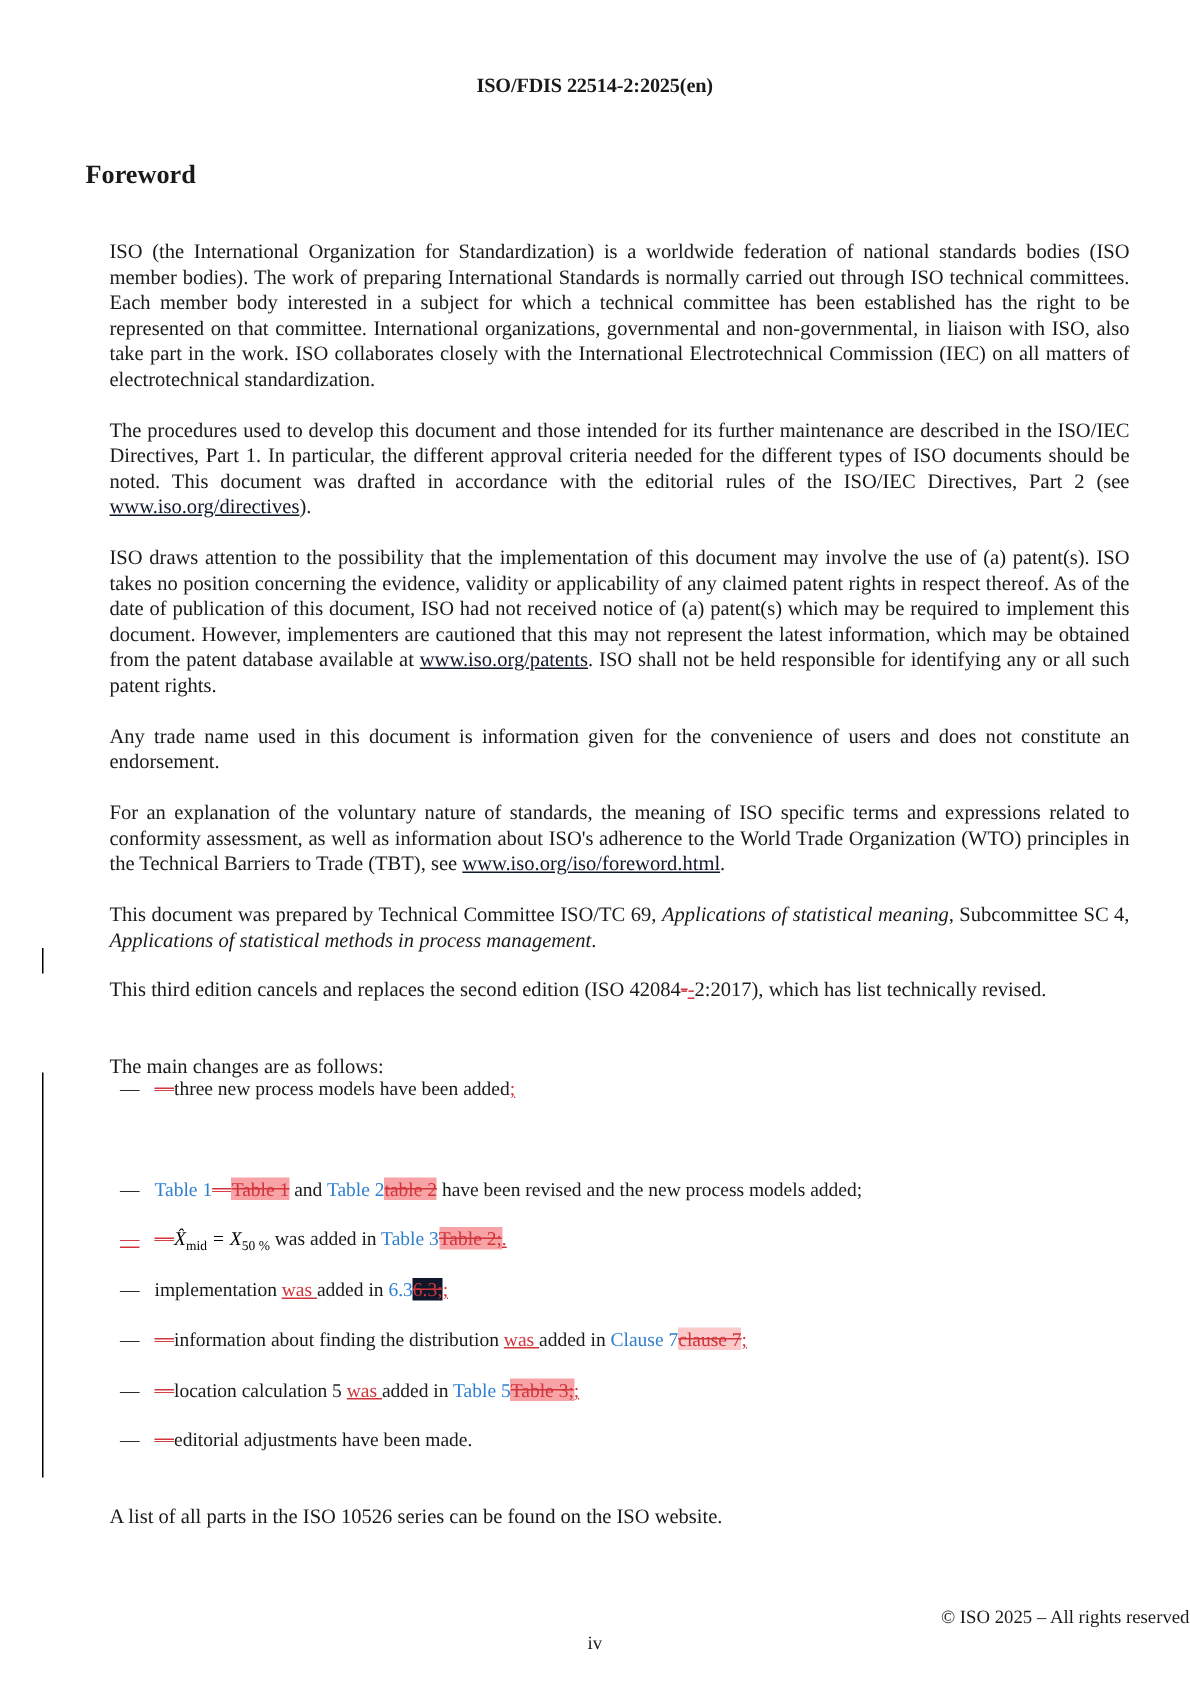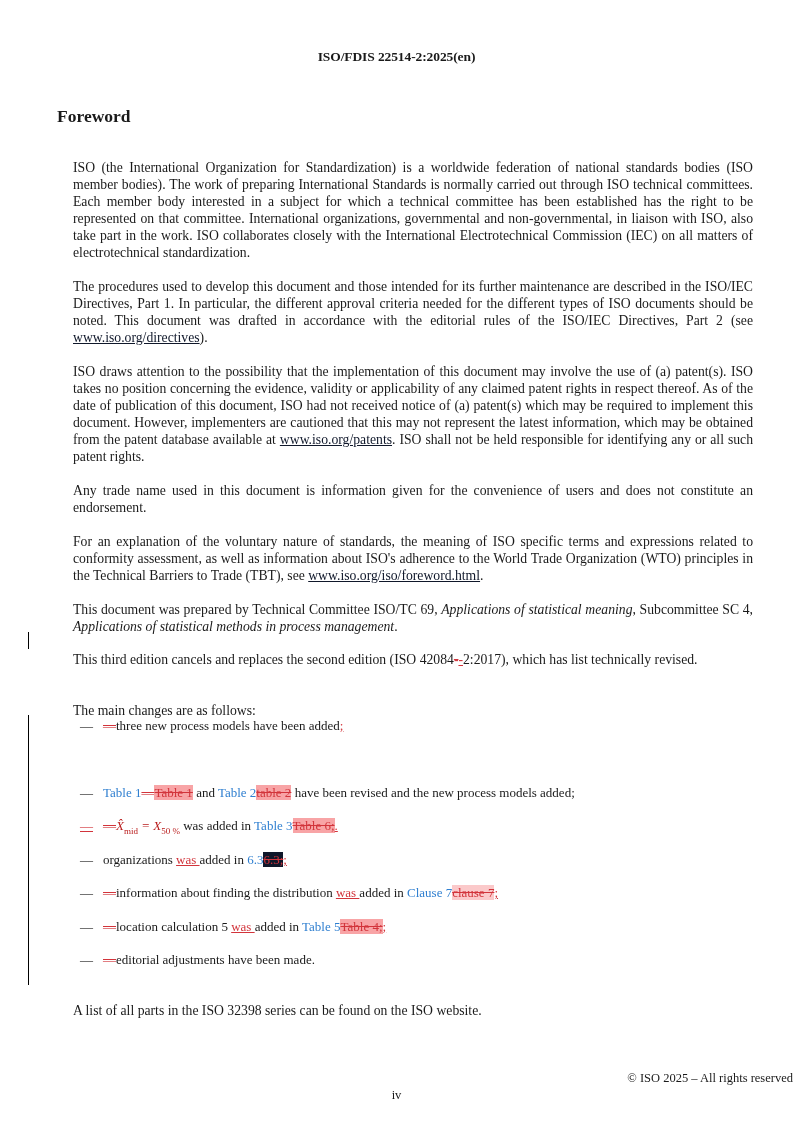--- a/index.html
+++ b/index.html
@@ -15,21 +15,21 @@
   a.link { color: #0f172a; text-decoration: underline; }
   i { font-style: italic; }
   .xref { color: #2f7fd0; }
   .del { color: #d2343b; text-decoration: line-through; }
   .delhl { color: #d2343b; text-decoration: line-through; background: #f8a4a6; }
   .ins { color: #d2343b; text-decoration: underline; }
   .li { position: absolute; left: 57px; width: 690px; font-family: Liberation Serif, serif;
         font-size: 13px; line-height: 17px; white-space: nowrap; color: #1a1a1a; margin-left: 23px; }
   .li .dash { display: inline-block; width: 23px; }
   .li .deldash { color: #d2343b; text-decoration: line-through; }
-  .math { font-style: italic; color: #b91c1c; }
+  .math { font-style: italic; color: #000000; }
   .changebar { position: absolute; left: 28px; width: 1px; background: #000; }
   .footer { position: absolute; left: 0; width: 793px; text-align: center;
             font-family: "Liberation Serif", serif; font-size: 12.5px; }
 </style>
 </head>
 <body>
 
 <div class="page">
 
   <div class="header">ISO/FDIS 22514-2:2025(en)</div>
@@ -58,36 +58,36 @@
   <div class="li" style="top:717px;">
     <span class="dash">—</span><span class="deldash">—</span><span>three new process models have been added</span><span class="ins">;</span>
   </div>
 
 
   <div class="li" style="top:784px;">
     <span class="dash">—</span><span class="xref">Table 1</span><span class="deldash">—</span><span class="delhl">Table 1</span><span> and </span><span class="xref">Table 2</span><span class="delhl">table 2</span><span> have been revised and the new process models added;</span>
   </div>
 
   <div class="li" style="top:817px;">
-    <span class="dash ins">—</span><span class="deldash">—</span><span class="math"><span>X̂</span><sub style="font-style:normal;font-size:9px;">mid</sub><span> = X</span><sub style="font-style:normal;font-size:9px;">50 %</sub></span><span> was added in </span><span class="xref">Table 3</span><span class="delhl">Table 6;</span><span class="ins">.</span>
+    <span class="dash ins">—</span><span class="deldash">—</span><span class="math"><span>X̂</span><sub style="font-style:normal;font-size:9px;">mid</sub><span> = X</span><sub style="font-style:normal;font-size:9px;">50 %</sub></span><span> was added in </span><span class="xref">Table 3</span><span class="delhl">Table 2;</span><span class="ins">.</span>
   </div>
 
   <div class="li" style="top:851px;">
-    <span class="dash">—</span><span>organizations </span><span class="ins">was </span><span>added in </span><span class="xref">6.3</span><span class="delhl" style="background:#0f172a;">6.3;</span><span class="ins">;</span>
+    <span class="dash">—</span><span>implementation </span><span class="ins">was </span><span>added in </span><span class="xref">6.3</span><span class="delhl" style="background:#0f172a;">6.3;</span><span class="ins">;</span>
   </div>
 
   <div class="li" style="top:884px;">
     <span class="dash">—</span><span class="deldash">—</span><span>information about finding the distribution </span><span class="ins">was </span><span>added in </span><span class="xref">Clause 7</span><span class="delhl" style="background:#fbc9ca;">clause 7</span><span class="ins">;</span>
   </div>
 
   <div class="li" style="top:918px;">
-    <span class="dash">—</span><span class="deldash">—</span><span>location calculation 5 </span><span class="ins">was </span><span>added in </span><span class="xref">Table 5</span><span class="delhl">Table 4;</span><span class="ins">;</span>
+    <span class="dash">—</span><span class="deldash">—</span><span>location calculation 5 </span><span class="ins">was </span><span>added in </span><span class="xref">Table 5</span><span class="delhl">Table 3;</span><span class="ins">;</span>
   </div>
 
   <div class="li" style="top:951px;">
     <span class="dash">—</span><span class="deldash">—</span><span>editorial adjustments have been made.</span>
   </div>
 
-  <p class="p" style="top:986px;">A list of all parts in the ISO 32398 series can be found on the ISO website.</p>
+  <p class="p" style="top:986px;">A list of all parts in the ISO 10526 series can be found on the ISO website.</p>
 
   <div class="footer" style="top:1071px;text-align:right;">© ISO 2025 – All rights reserved</div>
   <div class="footer" style="top:1088px;">iv</div>
 </div>
 
 </body></html>

